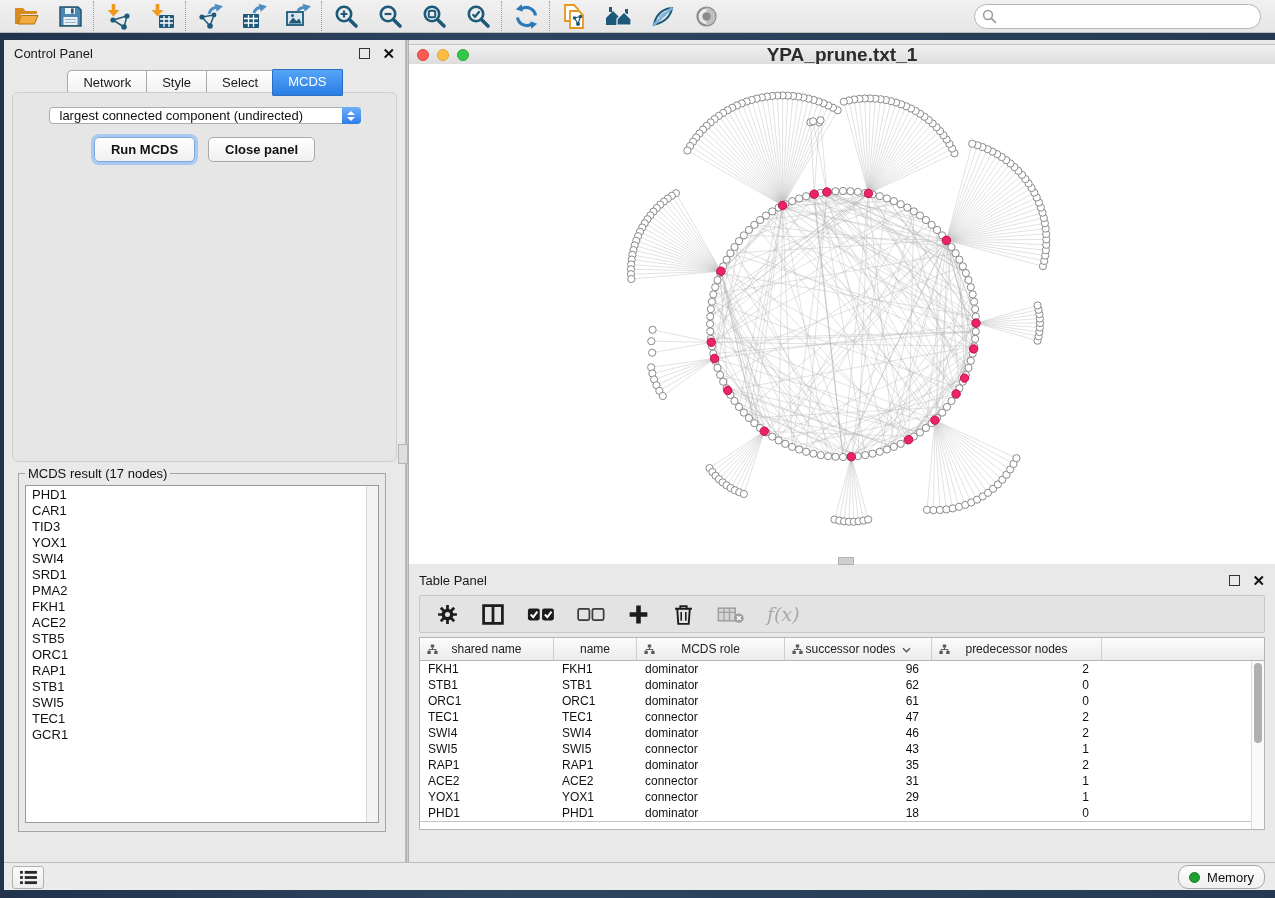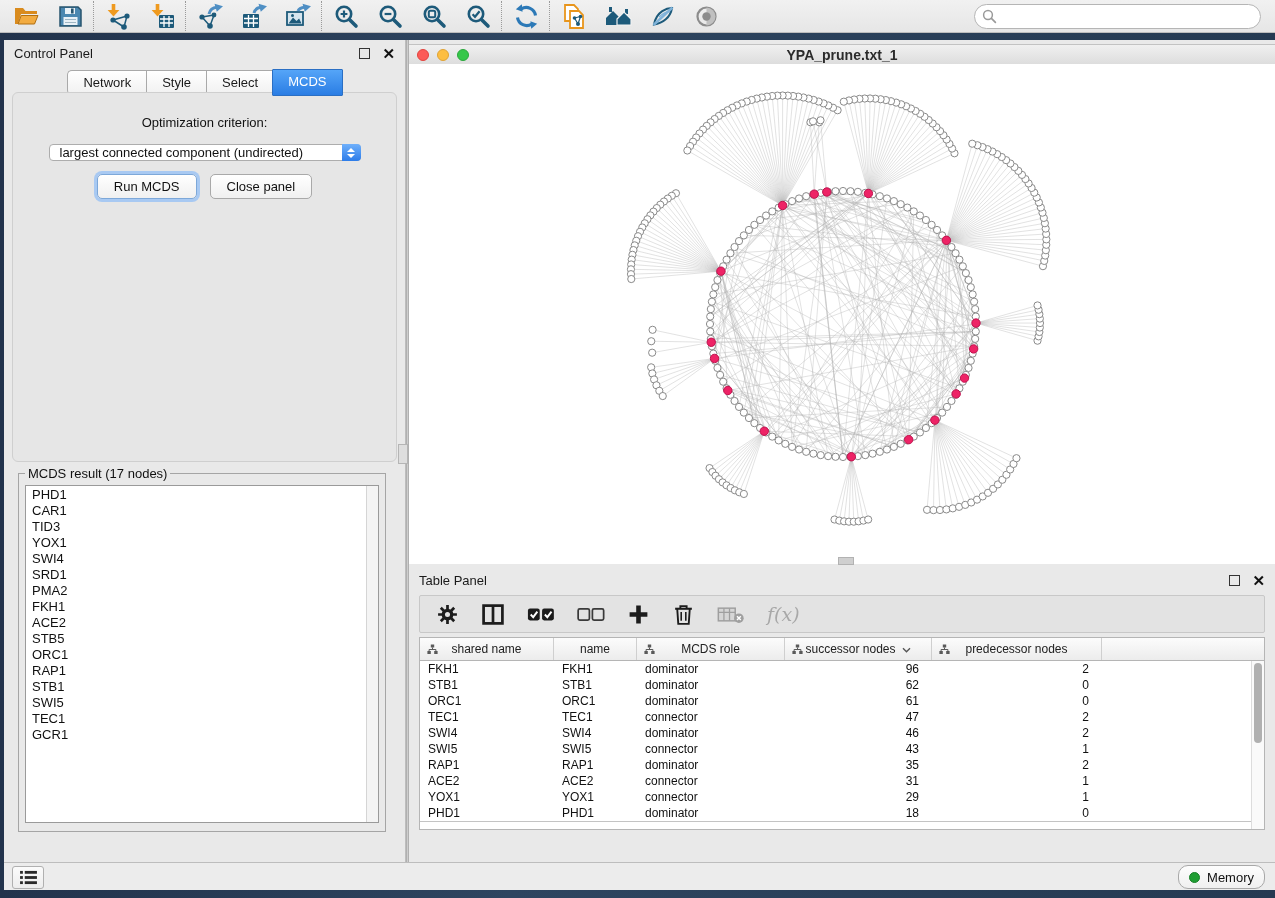--- a/index.html
+++ b/index.html
@@ -36,21 +36,21 @@
     border:1px solid #cfcfcf;border-radius:6px;}
   #criterion-label{text-align:center;margin-top:22px;font-size:13px;color:#111;}
   #criterion-select{position:relative;margin:14px auto 0;width:312px;height:17px;background:#fff;
     border:1px solid #adadad;border-radius:4px;font-size:13px;color:#111;display:flex;align-items:center;
     padding-left:10px;box-sizing:border-box;cursor:pointer;}
   #criterion-stepper{position:absolute;right:-1px;top:-1px;bottom:-1px;width:19px;border-radius:0 4px 4px 0;
     background:linear-gradient(#6fb0fb,#2d7ce9);display:flex;flex-direction:column;align-items:center;justify-content:center;gap:2px;}
   .tri{width:0;height:0;border-left:4px solid transparent;border-right:4px solid transparent;}
   .tri.up{border-bottom:4.5px solid #fff;}
   .tri.down{border-top:4.5px solid #fff;}
-  #cp-buttons{display:flex;justify-content:center;gap:13px;margin-top:13px;}
+  #cp-buttons{display:flex;justify-content:center;gap:13px;margin-top:13px;font-weight:bold;}
   .pbtn{height:23px;padding:0 16px;font-size:13px;color:#111;background:linear-gradient(#ffffff,#f0f0f0);
     border:1px solid #a9a9a9;border-radius:5px;display:flex;align-items:center;cursor:pointer;}
   .pbtn.focused{box-shadow:0 0 0 3px #a8c9f2;border-color:#7da8d9;}
   #mcds-fieldset{position:absolute;left:14px;right:19px;top:426px;height:366px;border:1px solid #a5a5a5;
     margin:0;padding:4px 6px 8px 6px;box-sizing:border-box;}
   #mcds-fieldset legend{font-size:13px;color:#111;padding:0 3px;}
   #mcds-list{position:relative;width:100%;height:100%;background:#fff;border:1px solid #9a9a9a;box-sizing:border-box;overflow:hidden;}
   #mcds-items{padding:1px 0 0 6px;}
   .mcds-item{font-size:13px;line-height:16px;color:#111;}
   #mcds-scroll{position:absolute;right:0;top:0;bottom:0;width:11px;background:#f4f4f4;border-left:1px solid #d5d5d5;}
@@ -59,21 +59,21 @@
   #v-handle{left:398px;top:444px;width:8px;height:18px;background:#dedede;border:1px solid #b5b5b5;cursor:pointer;}
   #h-handle{left:838px;top:557px;width:14px;height:6px;background:#cfcfcf;border:1px solid #b2b2b2;cursor:pointer;}
   
   #right-region{left:409px;top:40px;right:0;bottom:36px;background:#e9e9e9;}
   #net-titlebar{position:absolute;left:0;right:0;top:4px;height:19px;background:linear-gradient(#f0f0f0,#dddddd);
     border-top:1px solid #c2c2c2;border-bottom:1px solid #aeaeae;display:flex;align-items:center;padding:0 8px;}
   .light{width:12px;height:12px;border-radius:50%;margin-right:8px;cursor:pointer;}
   .light.red{background:#fc5b57;border:1px solid #e2433e;box-sizing:border-box;}
   .light.yellow{background:#fdbe41;border:1px solid #e0a335;box-sizing:border-box;}
   .light.green{background:#35c749;border:1px solid #2aa83c;box-sizing:border-box;}
-  #net-title{position:absolute;left:0;right:0;text-align:center;font-size:14px;font-weight:bold;color:#2b2b2b;}
+  #net-title{position:absolute;left:0;right:0;text-align:center;font-size:19px;font-weight:bold;color:#2b2b2b;}
   #net-canvas{position:absolute;left:0;right:0;top:24px;height:500px;background:#fff;}
   #net-svg{width:100%;height:100%;}
   
   #table-panel{position:absolute;left:0;right:0;top:527px;bottom:0;background:#e9e9e9;}
   #tp-toolbar{position:absolute;left:10px;right:10px;top:28px;height:38px;background:#e3e3e3;
     border:1px solid #c8c8c8;border-radius:2px;display:flex;align-items:center;padding-left:16px;gap:22px;box-sizing:border-box;}
   .tp-ic{display:flex;align-items:center;justify-content:center;height:26px;cursor:pointer;}
   #fx-label{font-family:"DejaVu Serif",serif;font-style:italic;font-size:19px;color:#a8a8a8;}
   #tp-table{position:absolute;left:10px;right:10px;top:70px;height:193px;background:#fff;border:1px solid #b5b5b5;box-sizing:border-box;overflow:hidden;}
   #tp-header{display:flex;height:23px;background:linear-gradient(#fcfcfc,#ececec);border-bottom:1px solid #b5b5b5;box-sizing:border-box;}
@@ -291,21 +291,20 @@
     <span class="win-close">✕</span>
   </div>
   <div id="cp-tabs">
 
   <div class="cp-tab">Network</div>
       <div class="cp-tab">Style</div>
       <div class="cp-tab">Select</div>
       <div class="cp-tab active">MCDS</div>
     </div>
   <div id="cp-body">
-    <div id="criterion-label">Optimization criterion:</div>
     <div id="criterion-select">
       <span>largest connected component (undirected)</span>
       <span id="criterion-stepper">
         <span class="tri up"></span>
           <span class="tri down"></span>
       </span>
     </div>
     <div id="cp-buttons">
       <div class="pbtn focused">Run MCDS</div>
       <div class="pbtn">Close panel</div>

